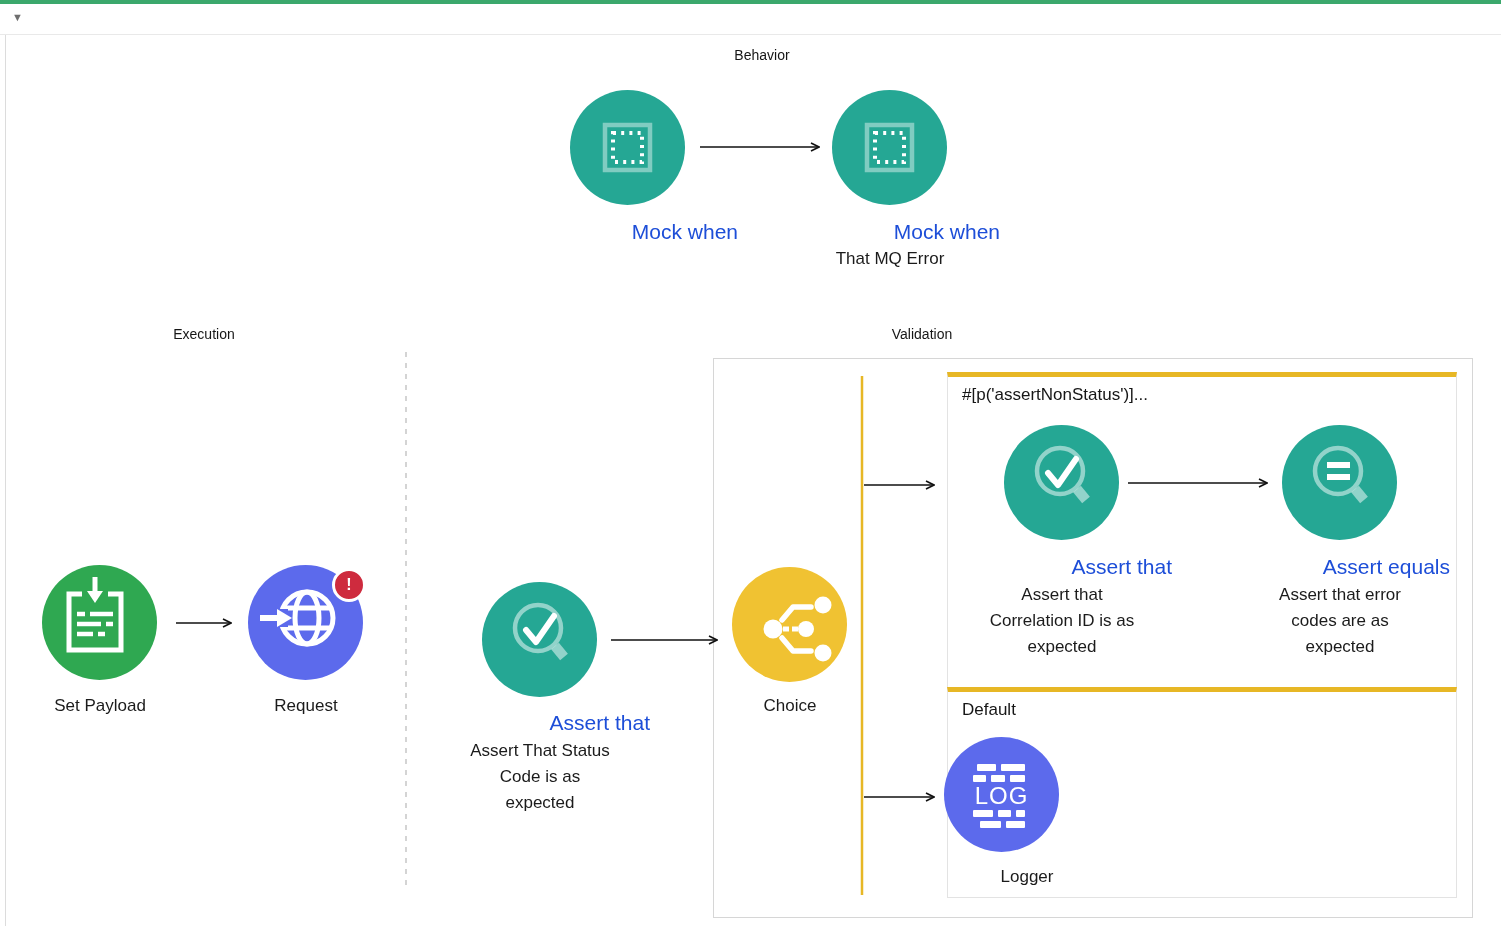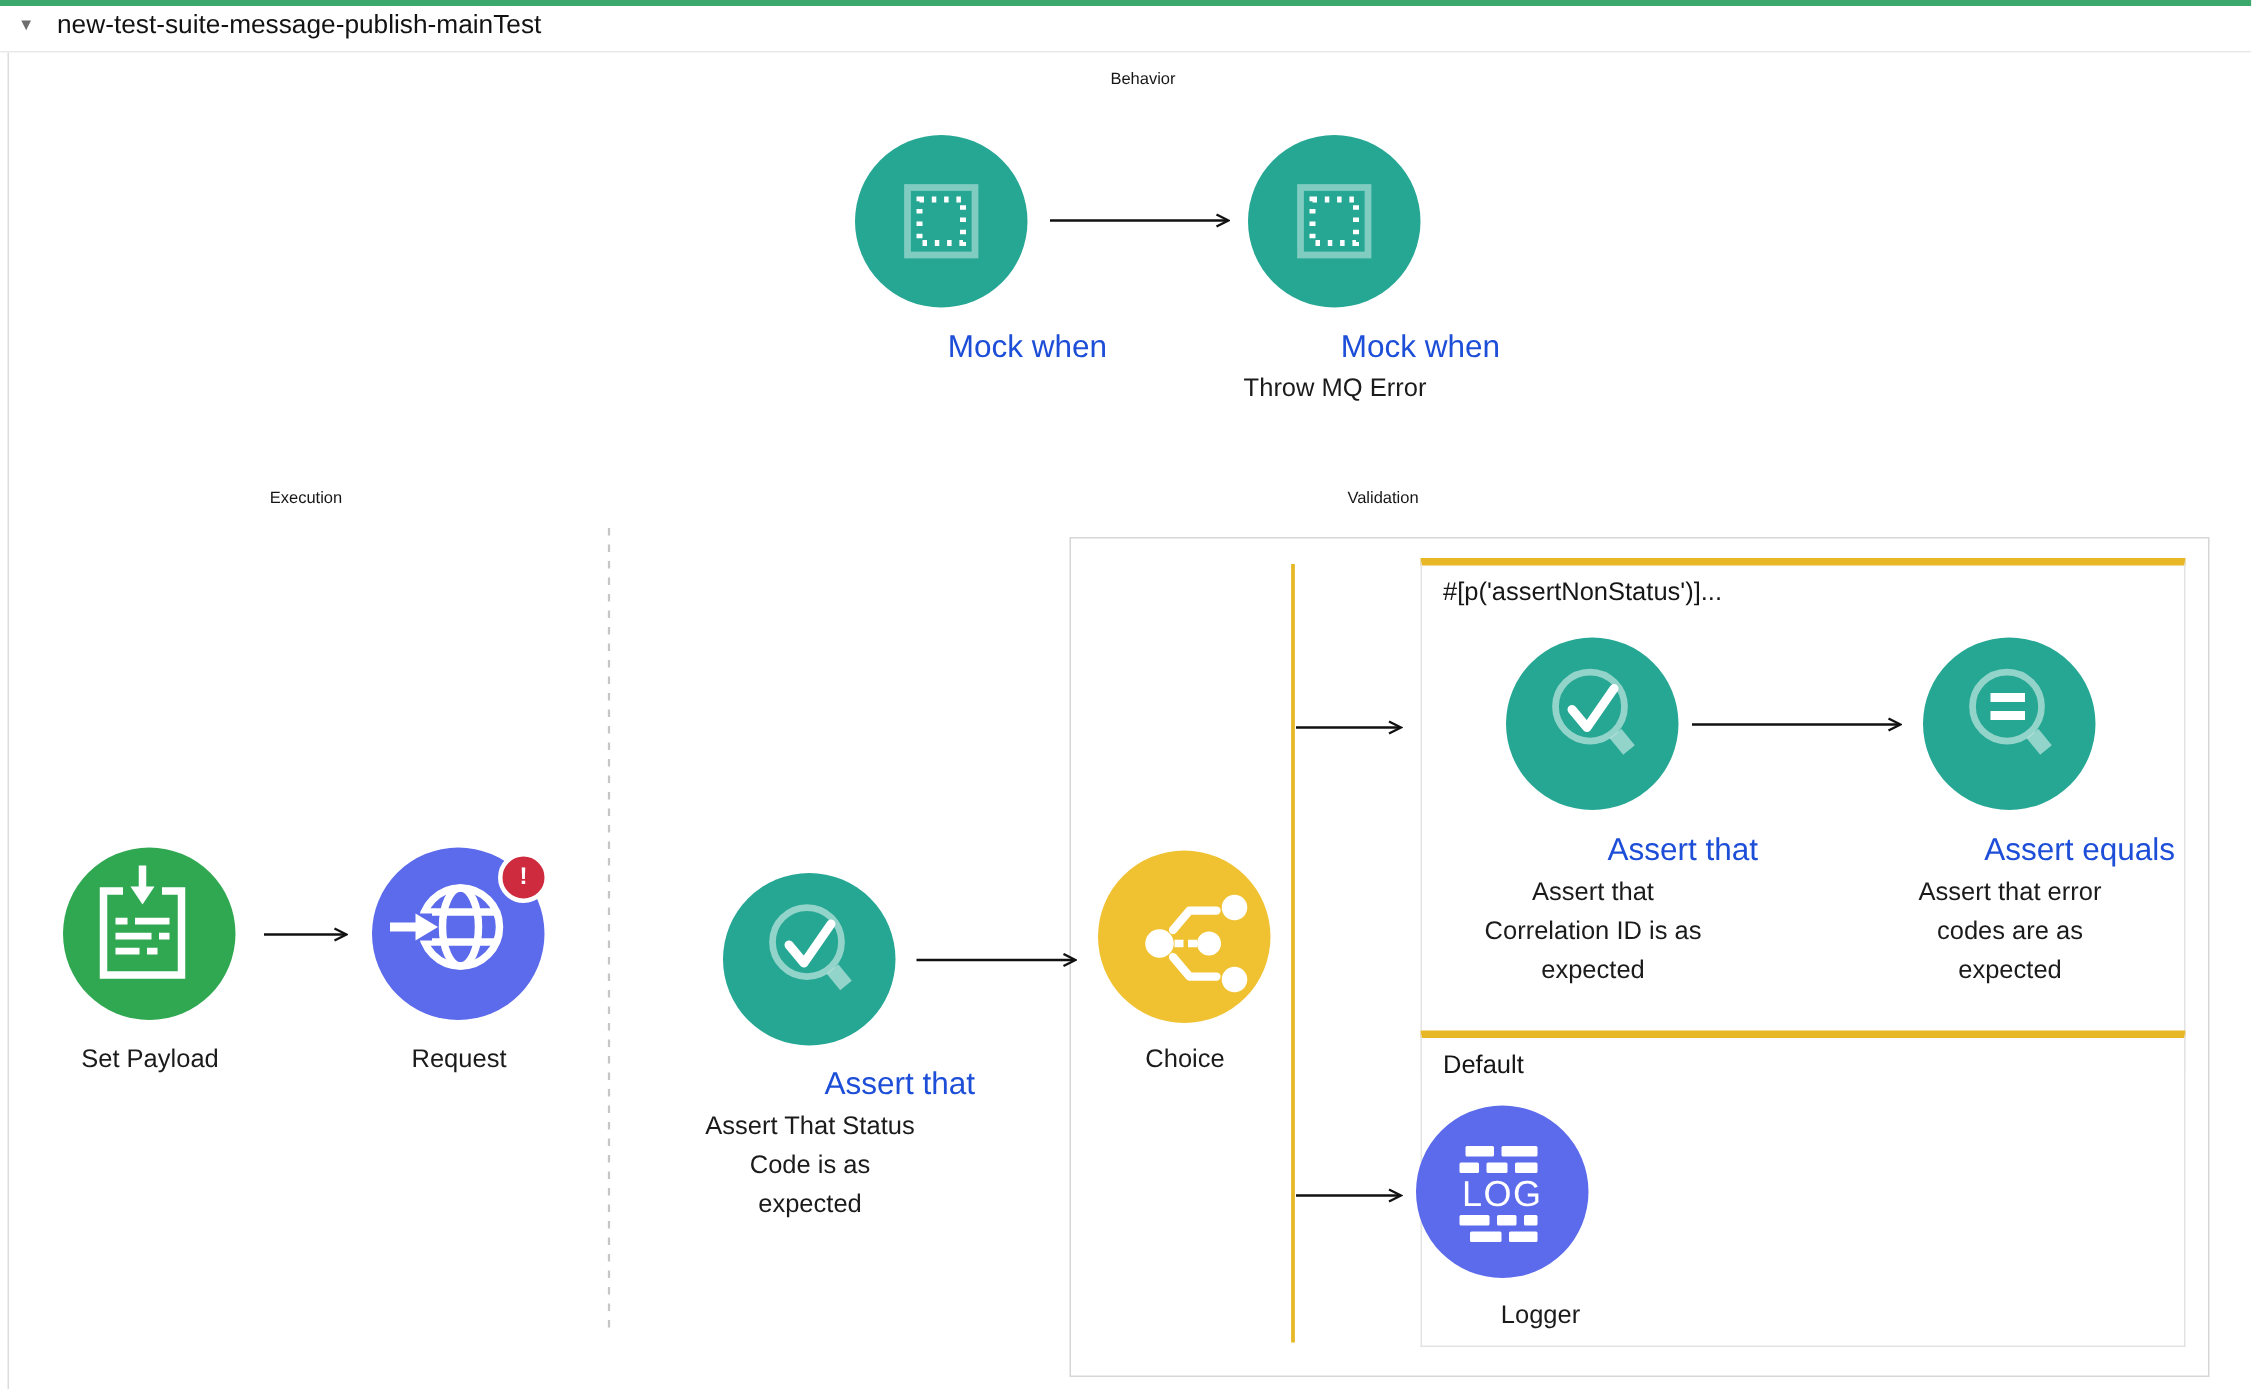--- a/index.html
+++ b/index.html
@@ -8,21 +8,21 @@
     font-family:"Liberation Sans","DejaVu Sans",sans-serif;color:#1b1b1b;
   }
   .abs{position:absolute;}
   
   .accent-bar{left:0;top:0;width:1501px;height:4px;background:#3ba86c;}
   .collapse-tri{left:12px;top:9px;font-size:11px;color:#6e6e6e;cursor:pointer;line-height:16px;}
   .flow-title{left:38px;top:6px;font-size:17.5px;color:#121212;white-space:nowrap;}
   .header-rule{left:0;top:34px;width:1501px;height:1px;background:#e9e9e9;}
   .left-rule{left:5px;top:35px;width:1px;height:891px;background:#dcdcdc;}
   
-  .section-label{width:220px;text-align:center;font-size:11px;color:#161616;}
+  .section-label{width:220px;text-align:center;font-size:14px;color:#161616;}
   
   .node{width:115px;height:115px;border-radius:50%;display:flex;align-items:center;justify-content:center;cursor:pointer;}
   .teal{background:#25a794;}
   .green{background:#2fa851;}
   .indigo{background:#5c6aec;}
   .yellow{background:#f0c232;}
   .type-label{width:220px;text-align:right;font-size:21px;color:#1d4ed8;line-height:26px;}
   .name-label{width:220px;text-align:center;font-size:17px;color:#1b1b1b;line-height:26px;white-space:pre-line;}
   .err-badge{position:absolute;left:84px;top:3px;width:28px;height:28px;border-radius:50%;
     background:#ce2b3e;border:3px solid #ffffff;color:#ffffff;font-size:16px;font-weight:bold;
@@ -36,21 +36,20 @@
   
   #connectors{left:0;top:0;width:1501px;height:926px;pointer-events:none;}
 </style>
 </head>
 <body>
 
 <div id="canvas">
 
   <div class="abs accent-bar"></div>
   <div class="abs collapse-tri">▼</div>
-  <div class="abs flow-title">new-test-suite-message-publish-mainTest</div>
   <div class="abs header-rule"></div>
   <div class="abs left-rule"></div>
 
   <div class="abs section-label" style="left:652px;top:47px;">Behavior</div>
   <div class="abs section-label" style="left:94px;top:326px;">Execution</div>
   <div class="abs section-label" style="left:812px;top:326px;">Validation</div>
 
   <div class="abs validation-box"></div>
   <div class="abs branch-box when-box">
     <div class="branch-label">#[p('assertNonStatus')]...</div>
@@ -89,21 +88,21 @@
   </div>
   <div class="abs type-label" style="left:518px;top:219px;">Mock when</div>
 
   <div class="abs node teal" style="left:832px;top:90px;">
     <svg width="115" height="115" viewBox="0 0 115 115">
       <rect x="35" y="35" width="45" height="45" fill="none" stroke="rgba(255,255,255,0.42)" stroke-width="4.5"></rect>
       <rect x="43" y="43" width="29" height="29" fill="none" stroke="#ffffff" stroke-width="4" stroke-dasharray="3 5.2"></rect>
     </svg>
   </div>
   <div class="abs type-label" style="left:780px;top:219px;">Mock when</div>
-  <div class="abs name-label" style="left:780px;top:246px;">Throw MQ Error</div>
+  <div class="abs name-label" style="left:780px;top:246px;">That MQ Error</div>
 
   <div class="abs node green" style="left:42px;top:565px;">
     <svg width="115" height="115" viewBox="0 0 115 115">
       <path d="M40,29 H27 V85 H79 V29 H66" fill="none" stroke="#ffffff" stroke-width="5"></path>
       <line x1="53" y1="12" x2="53" y2="27" stroke="#ffffff" stroke-width="5"></line>
       <polygon points="45,26 61,26 53,38" fill="#ffffff"></polygon>
       <g stroke="#ffffff" stroke-width="4.5">
         <line x1="35" y1="49" x2="43" y2="49"></line>
           <line x1="48" y1="49" x2="71" y2="49"></line>
         <line x1="35" y1="59" x2="59" y2="59"></line>

